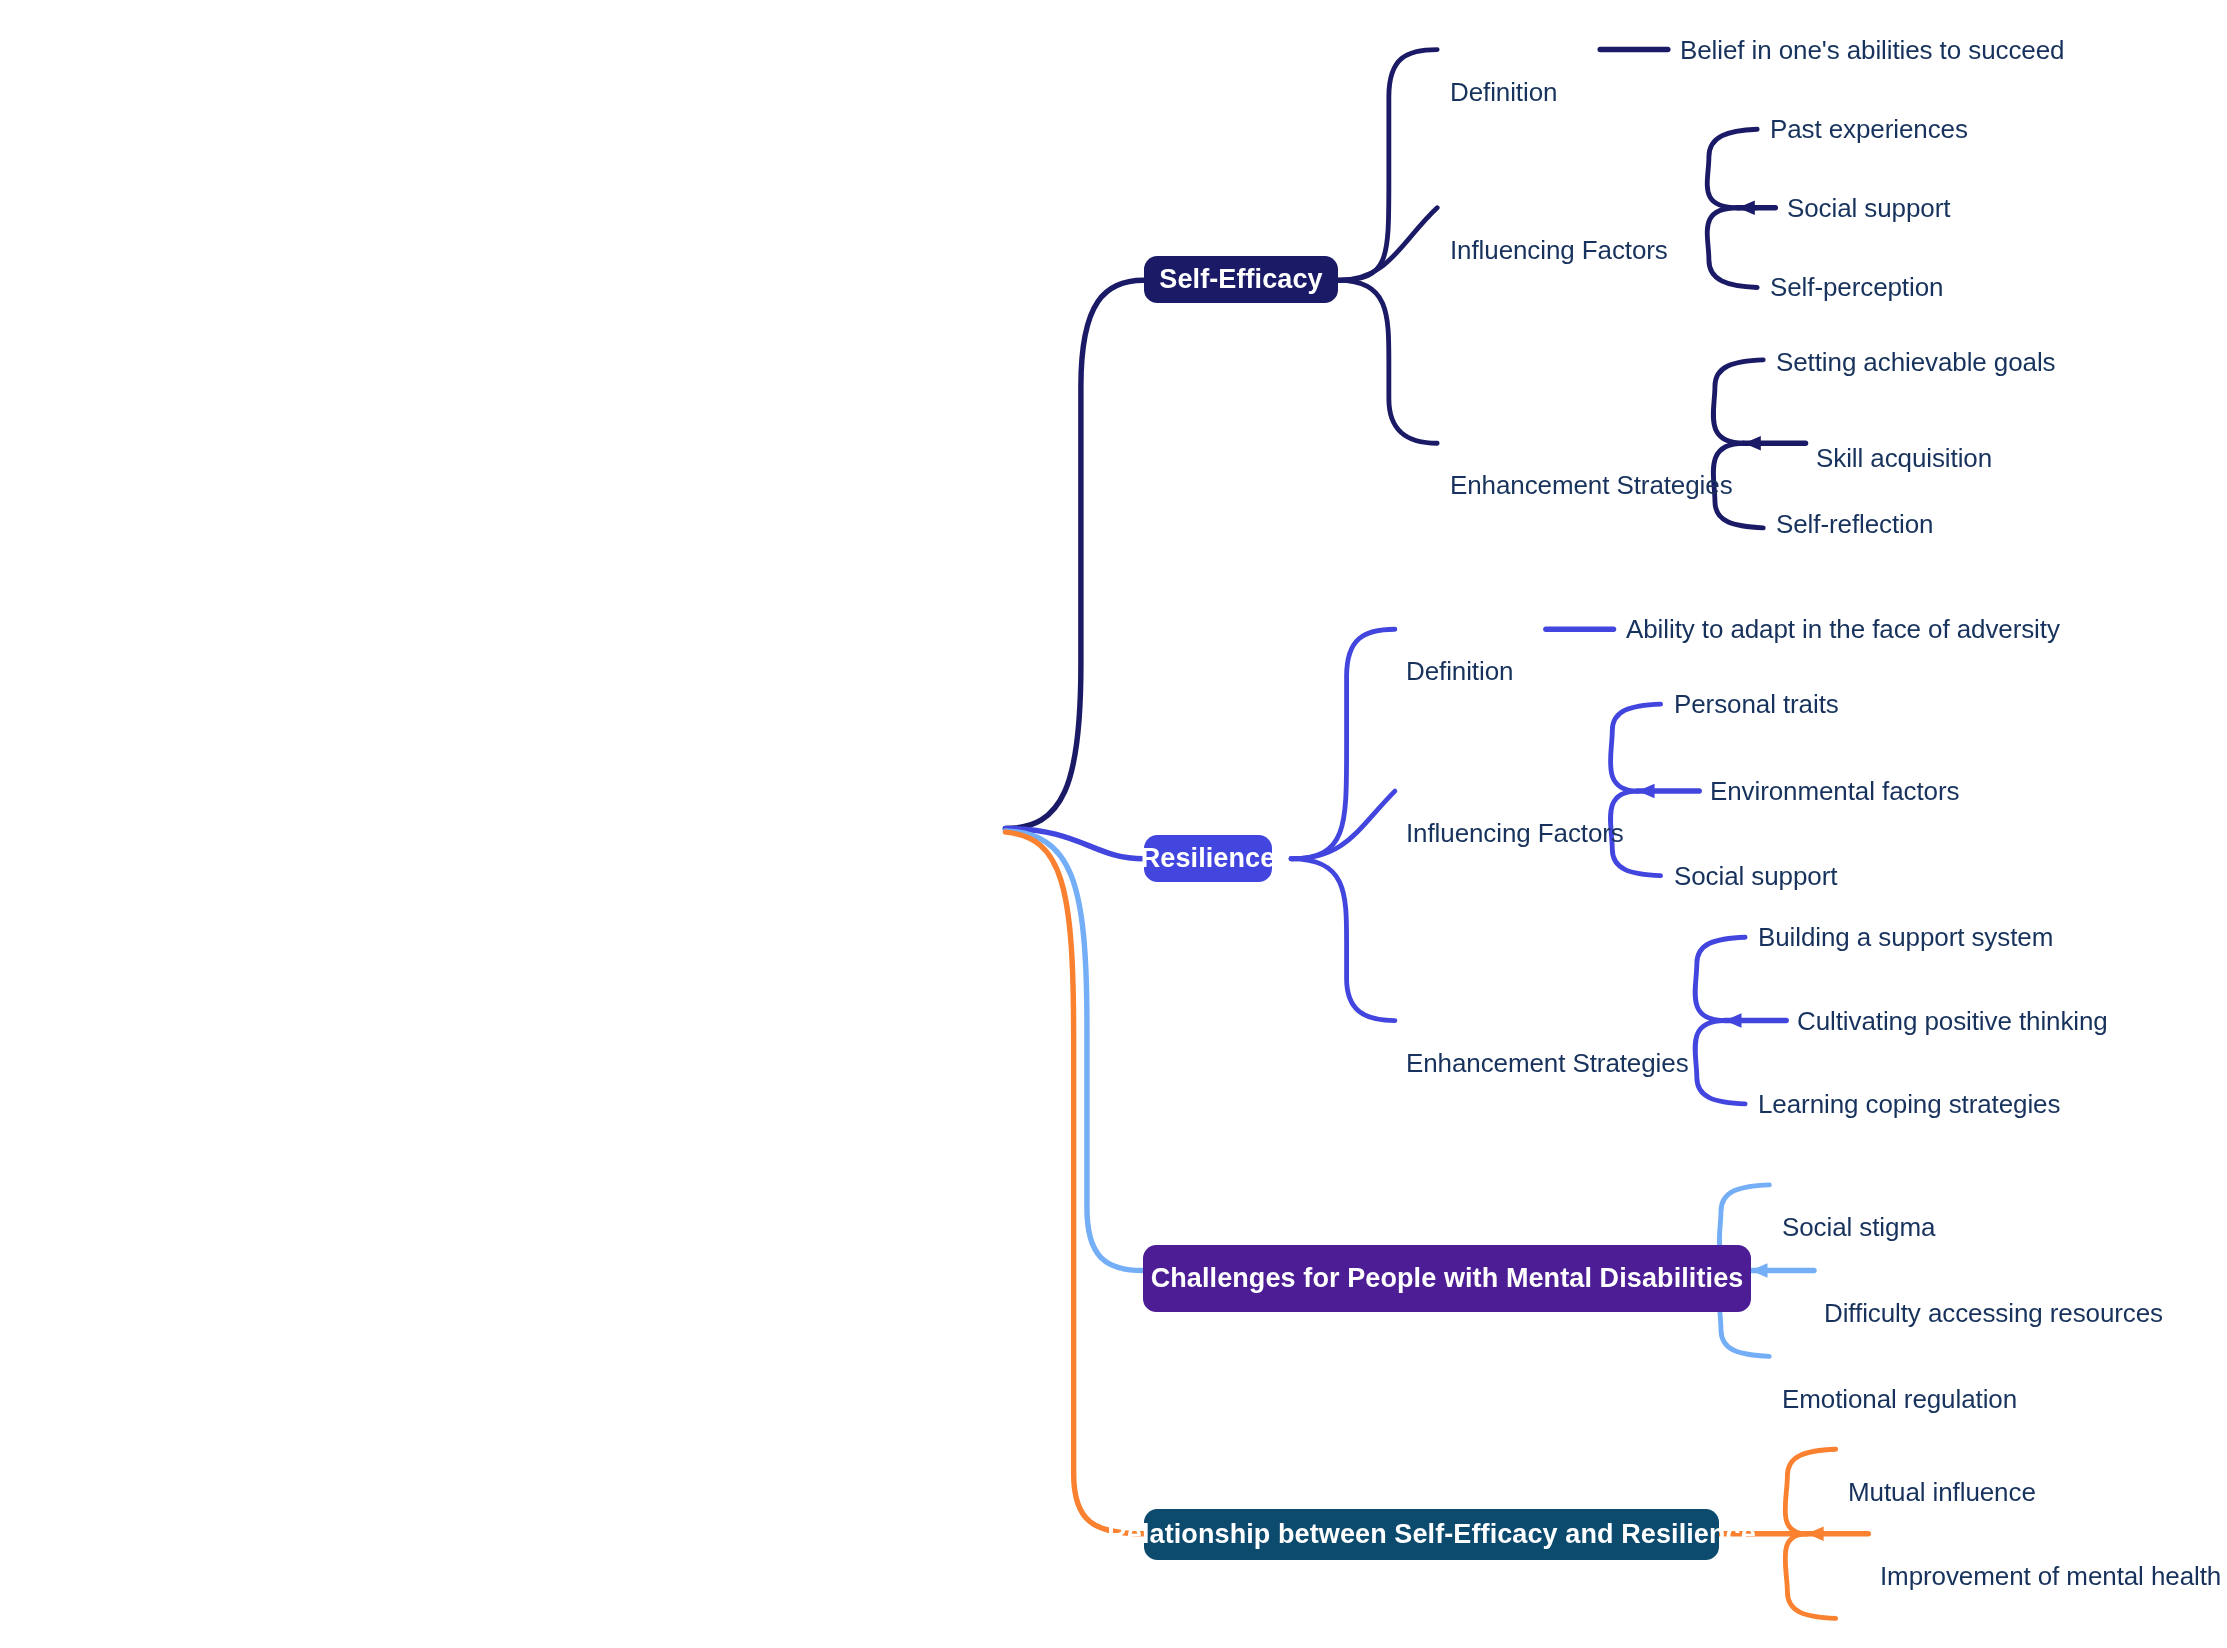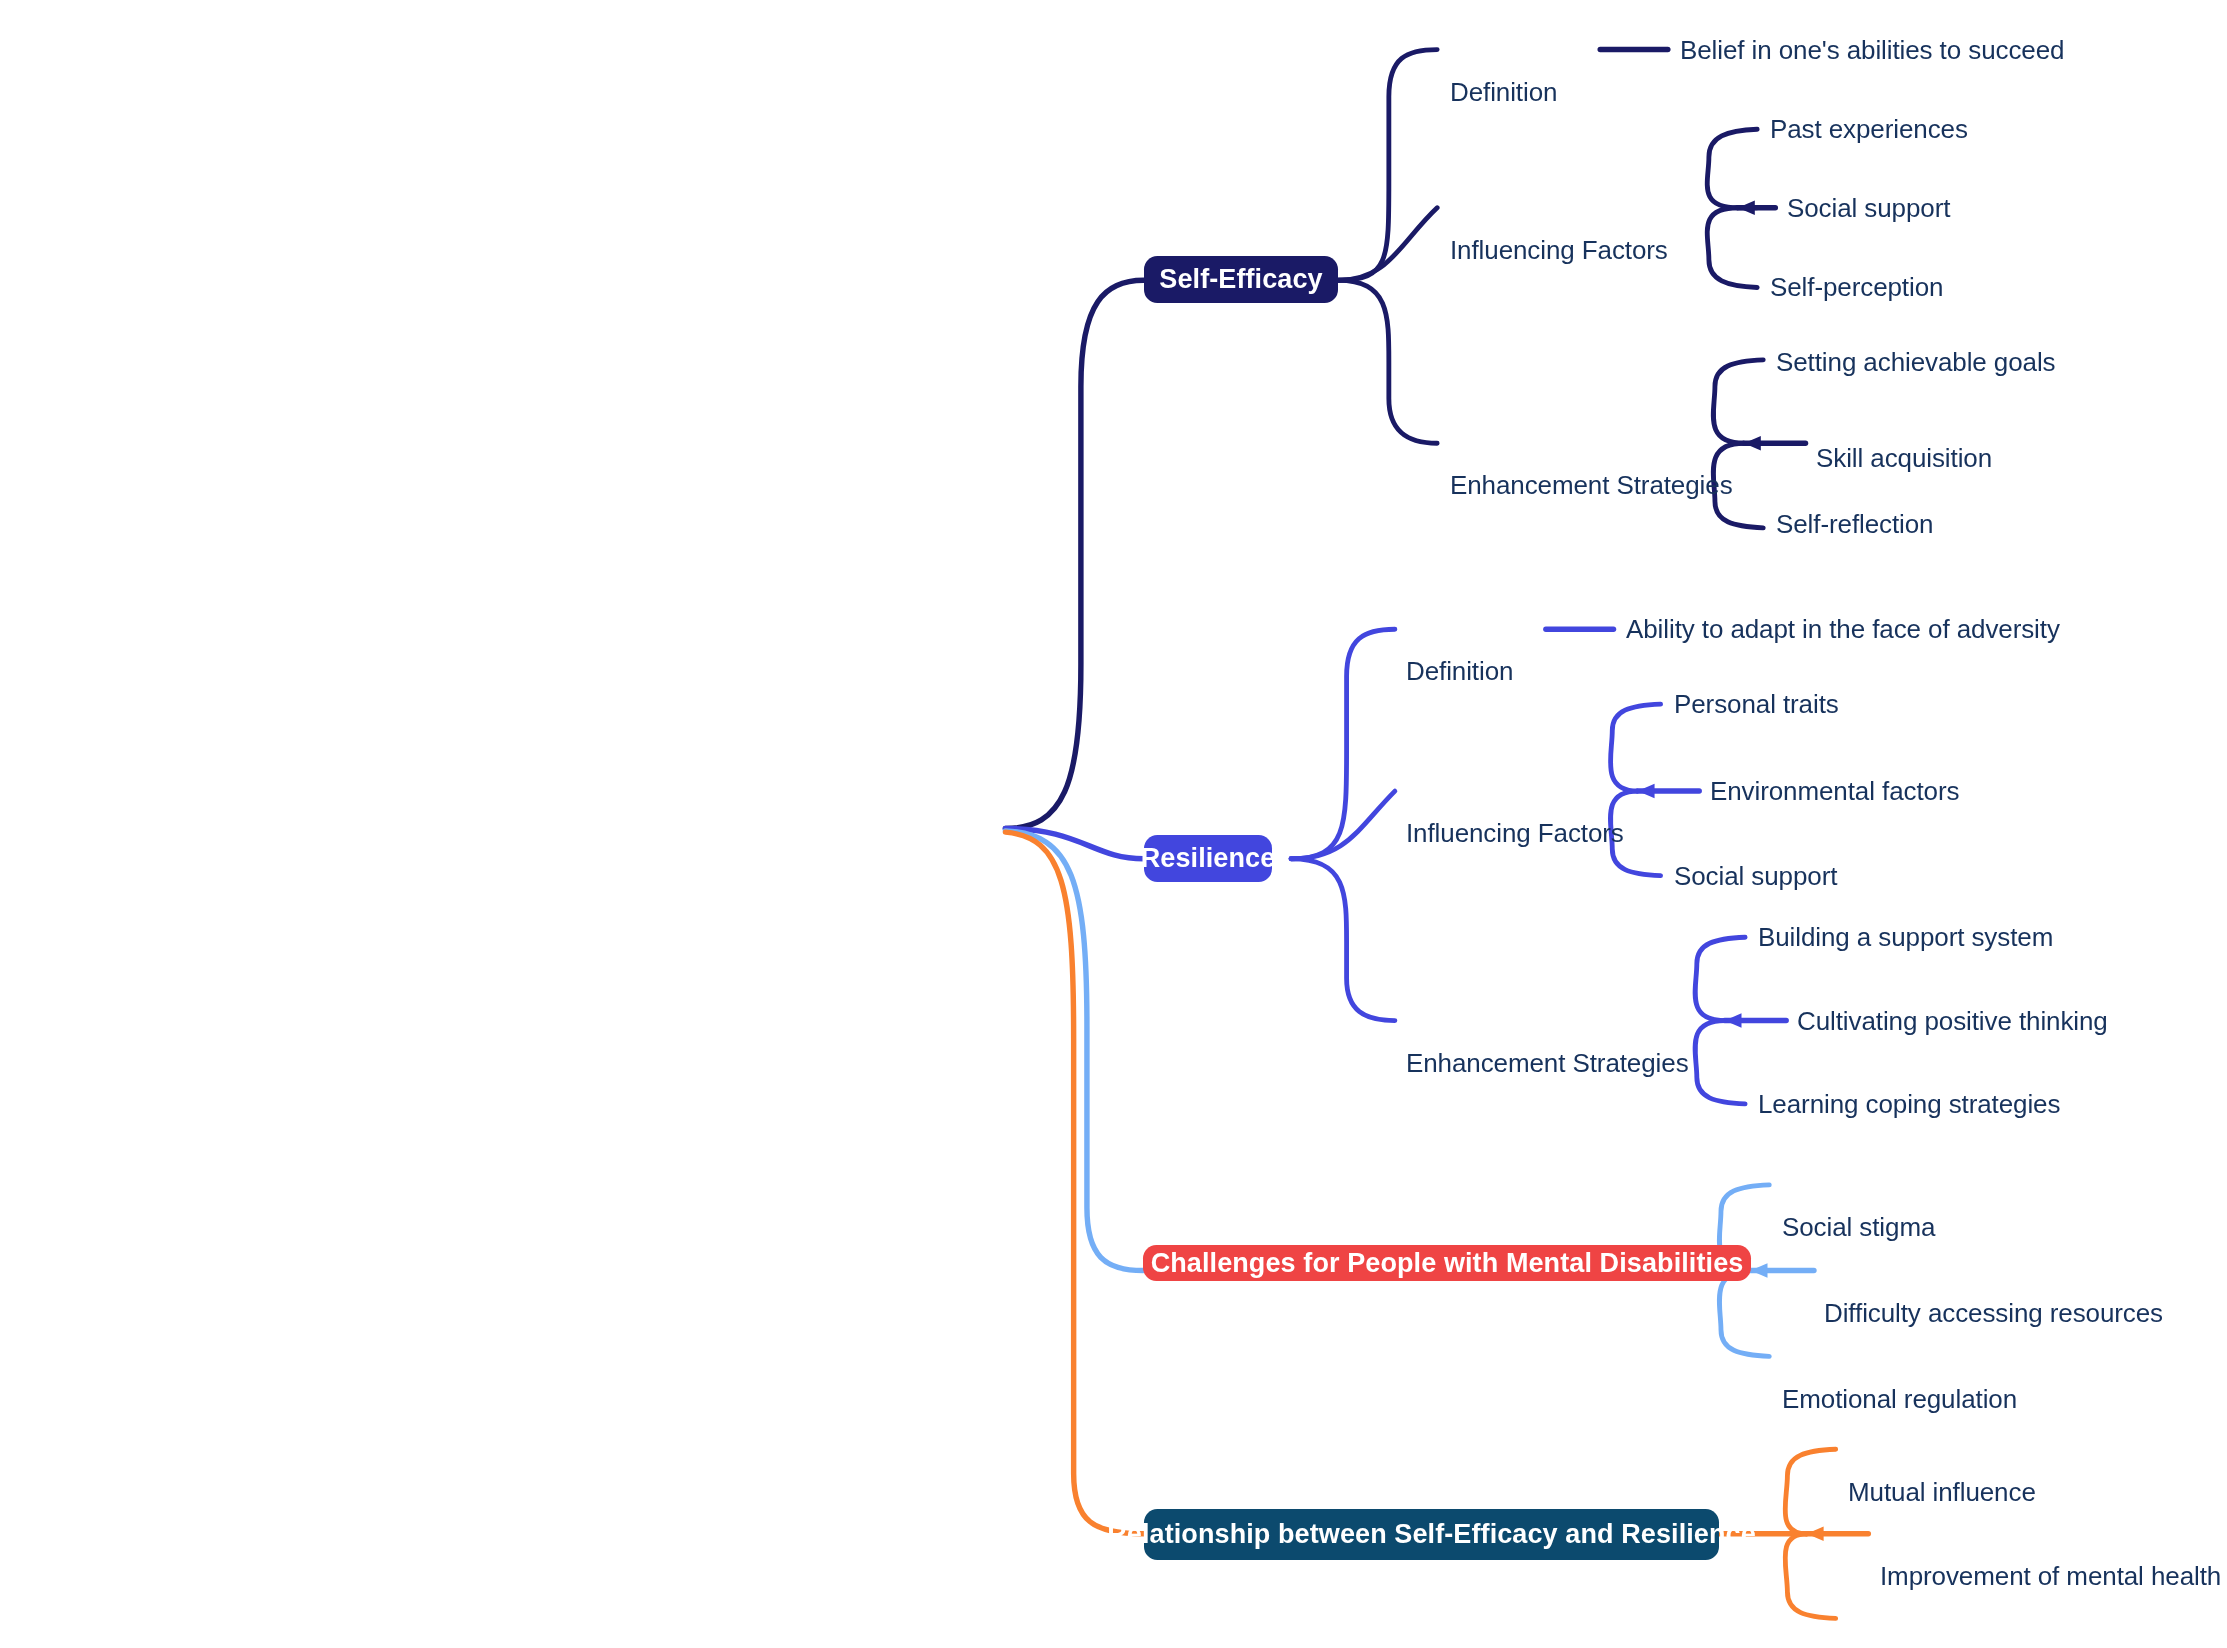--- a/index.html
+++ b/index.html
@@ -53,22 +53,22 @@
   }
   .node-self-efficacy {
     left: 1144px; top: 256px; width: 194px; height: 47px;
     background: #1A1A66;
   }
   .node-resilience {
     left: 1144px; top: 835px; width: 128px; height: 47px;
     background: #4246DE;
   }
   .node-challenges {
-    left: 1143px; top: 1245px; width: 608px; height: 36px;
-    background: #ef4444;
+    left: 1143px; top: 1245px; width: 608px; height: 67px;
+    background: #4c1d95;
   }
   .node-relationship {
     left: 1144px; top: 1509px; width: 575px; height: 51px;
     background: #0c4a6e;
   }
   .label {
     position: absolute;
     font-family: "Liberation Sans", sans-serif;
     font-size: 26px;
     color: #17325C;

